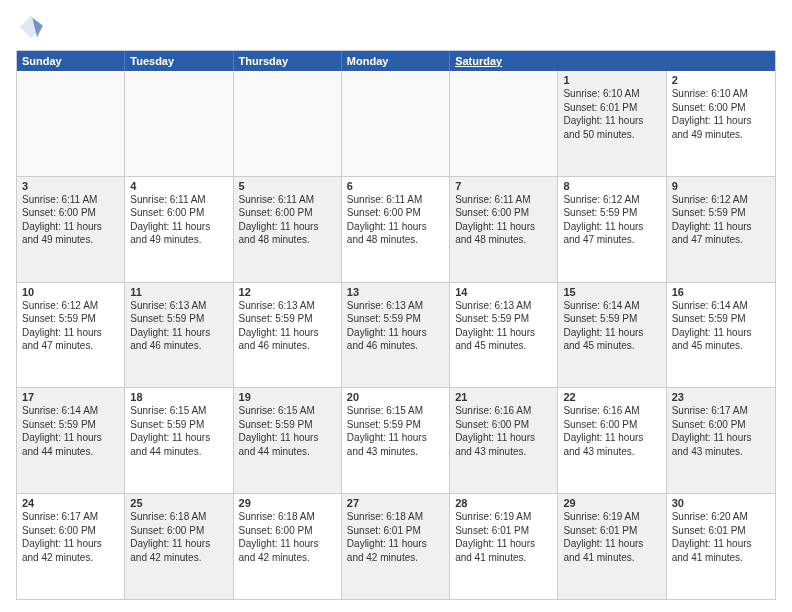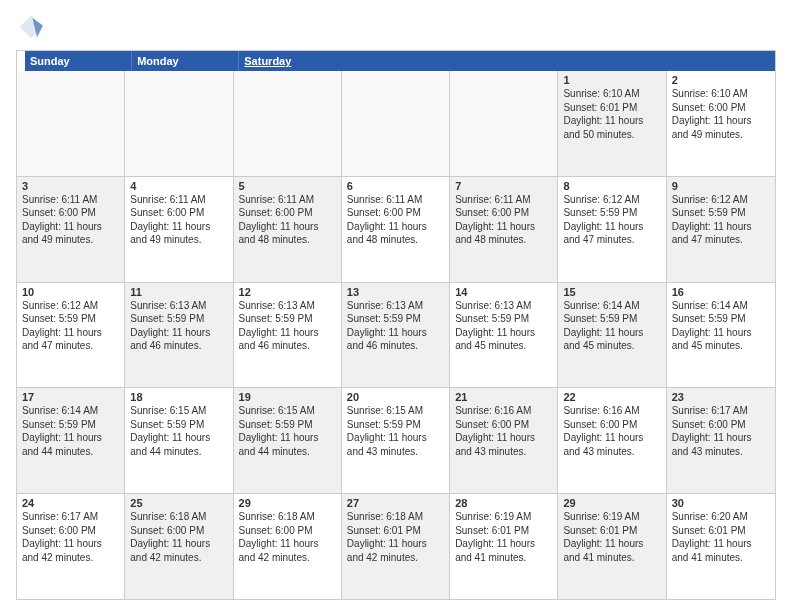--- a/index.html
+++ b/index.html
@@ -63,21 +63,20 @@
     .calendar {
       flex: 1;
       display: flex;
       flex-direction: column;
       border: 1px solid #ccc;
     }
     .cal-header-row {
       display: grid;
       grid-template-columns: repeat(7, 1fr);
       background: #2a5caa;
-      margin-left: 8px;
     }
     .cal-header-cell {
       color: #fff;
       font-size: 11px;
       font-weight: bold;
       padding: 4px 5px;
       border-right: 1px solid #4a7cc7;
       text-align: left;
     }
     .cal-header-cell:last-child { border-right: none; text-decoration: underline; }
@@ -135,20 +134,22 @@
     </div>
     <div class="title-block">
       <div class="main-title"></div>
       <div class="subtitle"></div>
     </div>
   </div>
 
   <div class="calendar">
     <div class="cal-header-row">
     <div class="cal-header-cell">Sunday</div>
+        <div class="cal-header-cell">Tuesday</div>
+        <div class="cal-header-cell">Thursday</div>
         <div class="cal-header-cell">Monday</div>
         <div class="cal-header-cell">Saturday</div>
       </div>
     <div class="cal-body">
     <div class="cal-row">
           <div class="cal-cell empty"></div>
           <div class="cal-cell empty"></div>
           <div class="cal-cell empty"></div>
           <div class="cal-cell empty"></div>
           <div class="cal-cell empty"></div>

